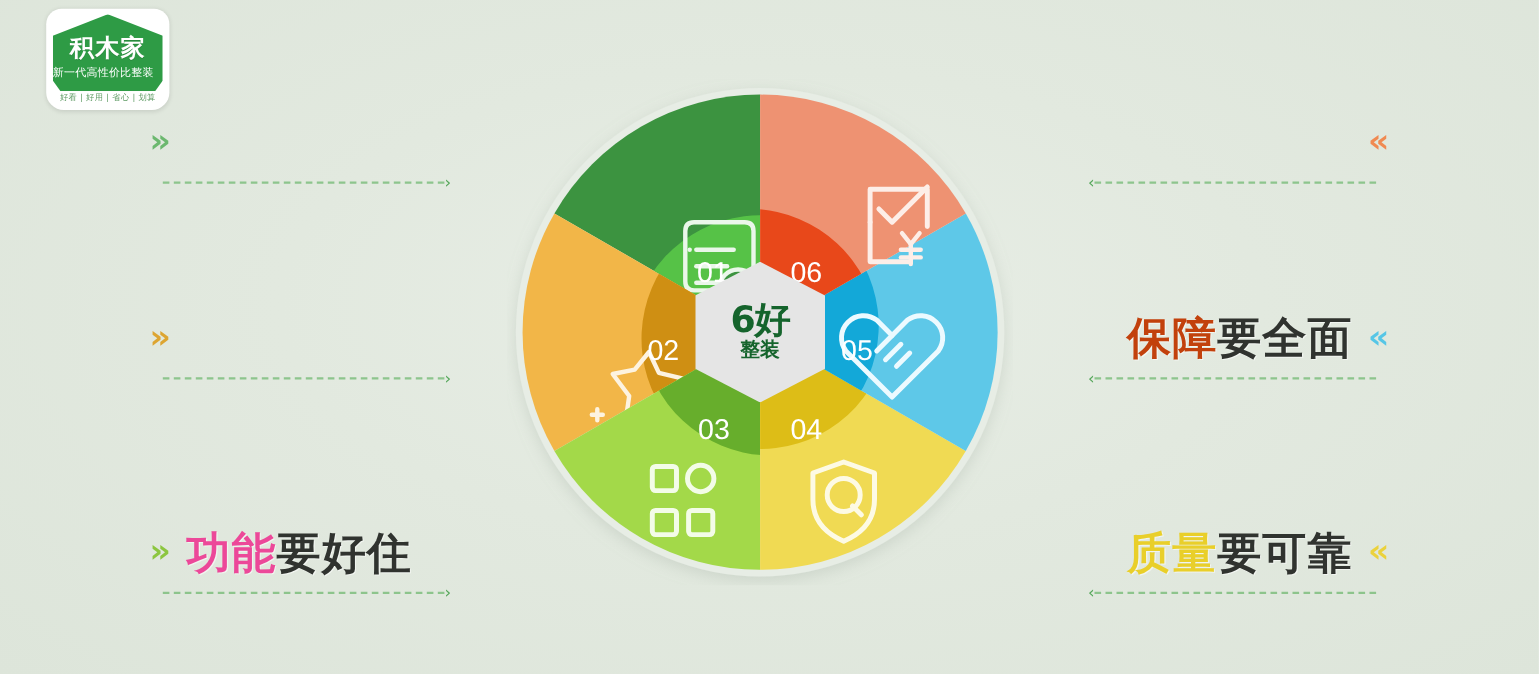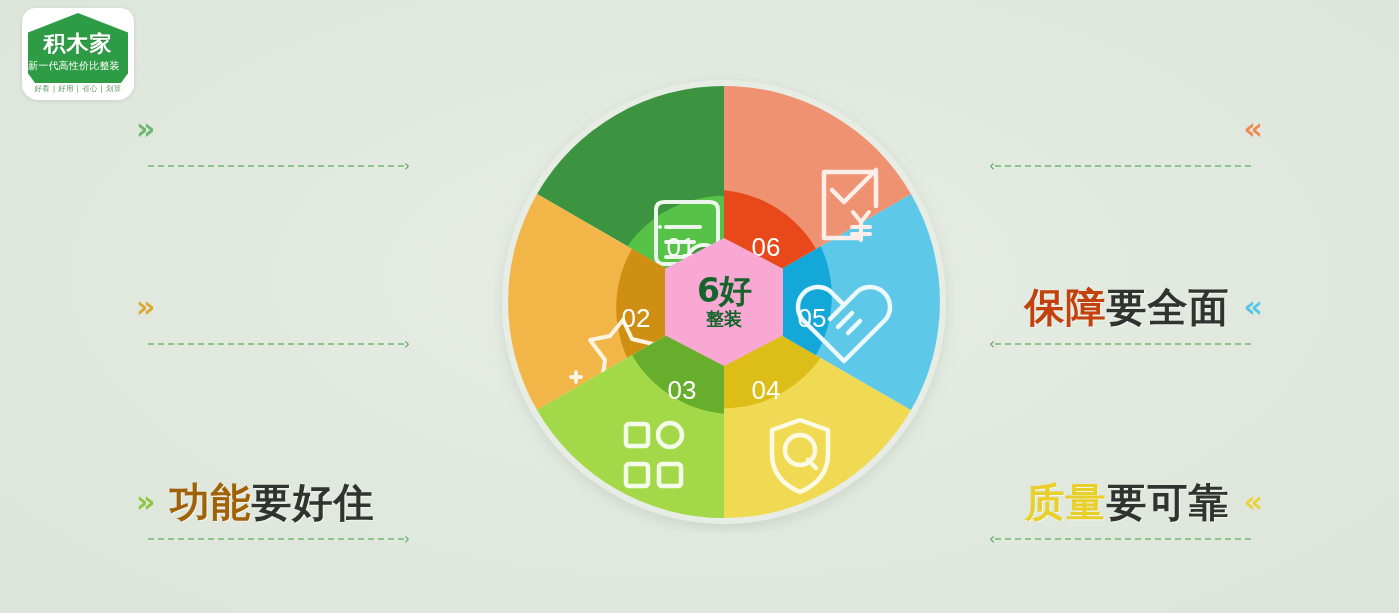--- a/index.html
+++ b/index.html
@@ -11,21 +11,21 @@
   }
   .stage{position:absolute;inset:0;}
 
   
   .logo{position:absolute;left:22px;top:8px;width:112px;height:92px;}
   .logo-shape{
     width:112px;height:92px;
     background:#fff;
     border-radius:14px 14px 16px 16px;
     box-shadow:0 1px 4px rgba(0,0,0,.10);
-    position:relative;overflow:hidden;
+    position:relative;overflow:hidden;margin-left:20px;
   }
   .logo-inner{
     position:absolute;left:6px;top:5px;width:100px;height:70px;
   }
   .logo-house{
     position:absolute;left:0;top:0;width:100px;height:70px;
     background:#2e9b45;
     clip-path:polygon(50% 0%, 100% 28%, 100% 86%, 93% 100%, 7% 100%, 0% 86%, 0% 28%);
     border-radius:6px;
   }
@@ -64,25 +64,25 @@
   .dashline{position:absolute;height:12px;display:flex;align-items:center;}
   .dashline .dash{
     flex:1;height:0;border-top:2px dashed #7fbf7f;opacity:.85;
   }
   .dashline .tip{
     font-size:15px;color:#56a75b;line-height:1;
     font-family:"DejaVu Sans",sans-serif;
   }
 
   
-  .wheel{position:absolute;left:494px;top:72px;width:460px;height:460px;text-align:right;}
+  .wheel{position:absolute;left:461px;top:72px;width:460px;height:460px;text-align:right;}
   .wheel svg{display:block;width:460px;height:460px;}
   .center-hex{
     position:absolute;left:50%;top:50%;transform:translate(-50%,-50%);
-    width:118px;height:128px;background:#f9a8d4;
+    width:118px;height:128px;background:#e5e5e5;
     clip-path:polygon(50% 0%,100% 24%,100% 76%,50% 100%,0% 76%,0% 24%);
     border-radius:10px;
     display:flex;flex-direction:column;align-items:center;justify-content:center;
     box-shadow:0 2px 10px rgba(0,0,0,.08);
   }
   .center-l1{
     color:#15642c;font-weight:bold;font-size:33px;line-height:.98;
     font-family:"DejaVu Sans","Liberation Sans",sans-serif;letter-spacing:-1px;
   }
   .center-l2{
@@ -127,21 +127,21 @@
     </div>
   </div>
   <div class="dashline" style="left:148px;top:338px;width:262px;">
     <div class="dash"></div>
     <span class="tip">›</span>
   </div>
 
   <div class="label left" style="top:465px;">
     <div class="label-row">
       <span class="chev" style="color:#8cc63f;">»</span>
-      <span class="label-text"><span class="hi" style="color:#a16207">功能</span><span class="rest">要好住</span></span>
+      <span class="label-text"><span class="hi" style="color:#ec4899">功能</span><span class="rest">要好住</span></span>
     </div>
   </div>
   <div class="dashline" style="left:148px;top:533px;width:262px;">
     <div class="dash"></div>
     <span class="tip">›</span>
   </div>
 
   <div class="label right" style="top:92px;">
     <div class="label-row">
       <span class="chev" style="color:#f08a52;">«</span>

